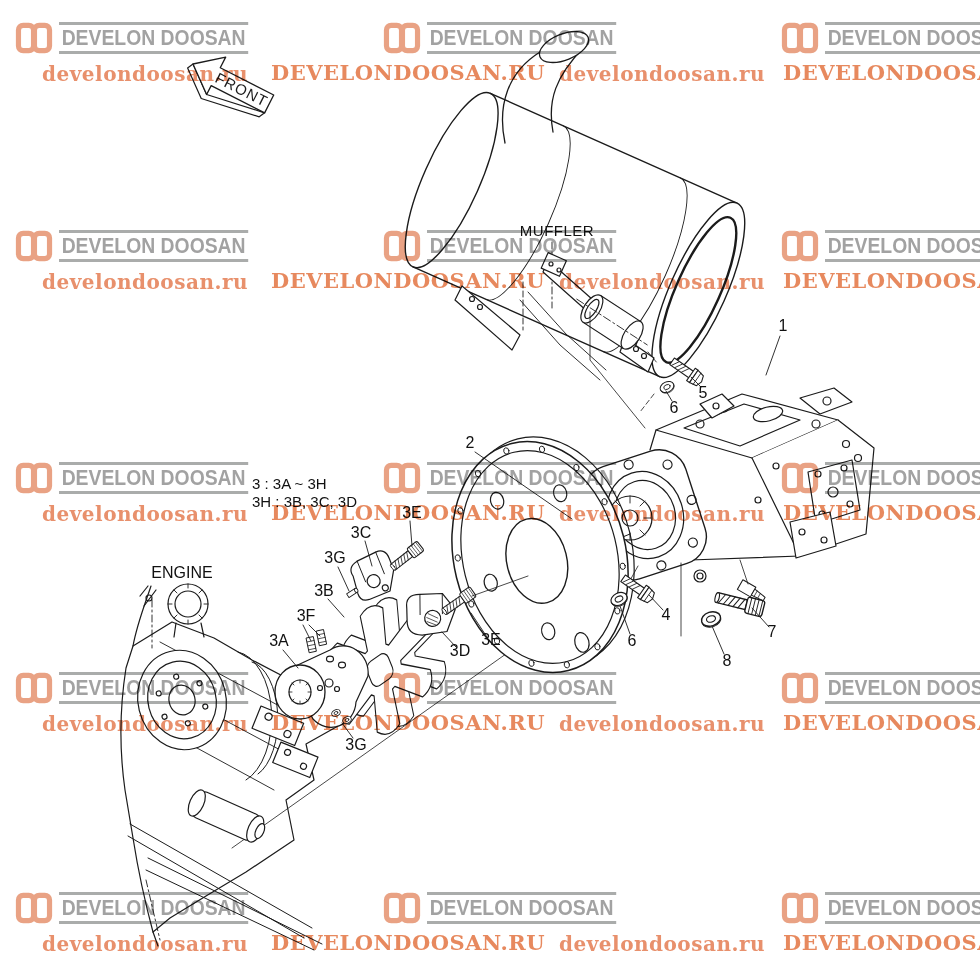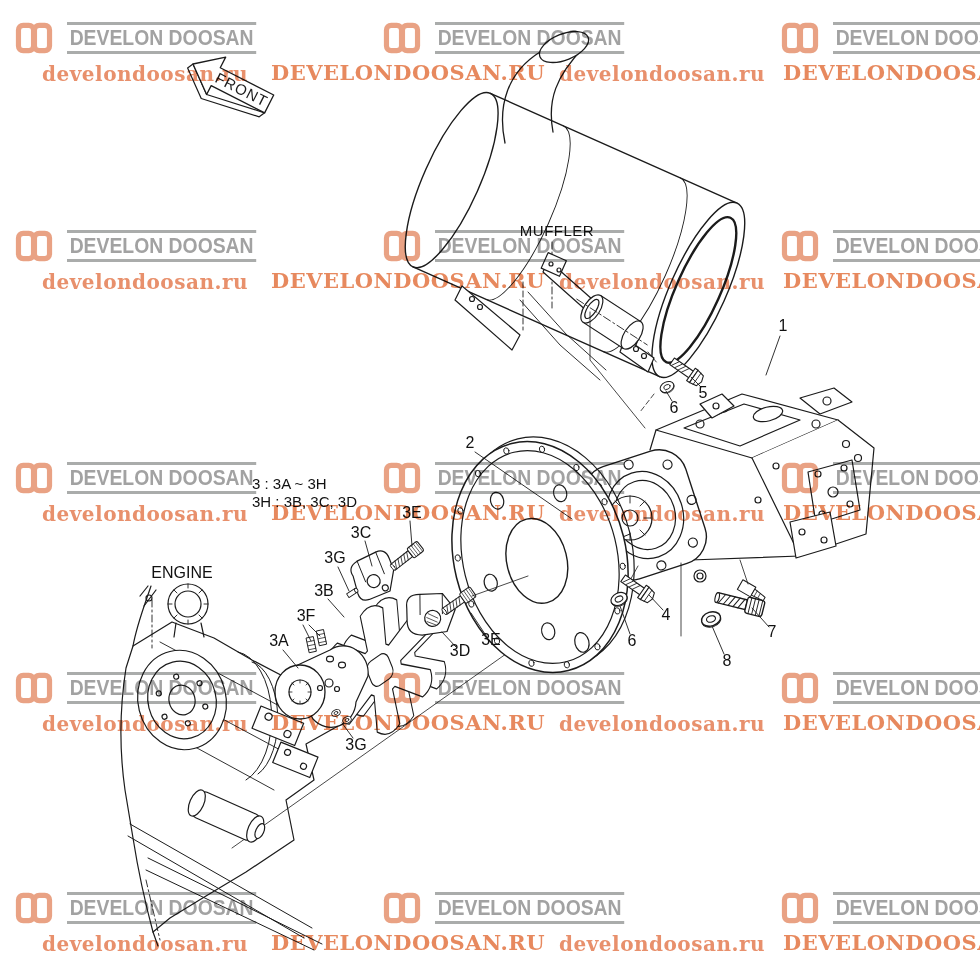--- a/index.html
+++ b/index.html
@@ -2,21 +2,21 @@
 <html><head>
 <meta charset="utf-8">
 <style>
   html,body{margin:0;padding:0;background:#fff;}
   .stage{position:relative;width:980px;height:980px;background:#fff;overflow:hidden;
          font-family:"Liberation Sans",sans-serif;}
   .drawing{position:absolute;left:0;top:0;z-index:1;}
   
   .watermarks{position:absolute;left:0;top:0;width:980px;height:980px;z-index:2;
               mix-blend-mode:multiply;pointer-events:none;}
-  .wm-logo{position:absolute;display:flex;align-items:center;gap:14px;white-space:nowrap;}
+  .wm-logo{position:absolute;display:flex;align-items:center;gap:6px;white-space:nowrap;}
   .wm-brand{display:inline-block;border-top:3px solid #aaacab;border-bottom:3px solid #aaacab;
             padding:1px 3px;color:#a2a2a2;font:bold 22px/1.1 "Liberation Sans",sans-serif;
             transform:scaleX(.88);transform-origin:left center;letter-spacing:0;}
   .wm-site{position:absolute;font-family:"DejaVu Serif",serif;font-weight:bold;white-space:nowrap;margin-left:28px;}
   .wm-lower{color:#e8906c;font-size:20px;letter-spacing:.5px;}
   .wm-upper{color:#e7895e;font-size:21px;letter-spacing:.5px;}
 </style>
 </head>
 <body>
 

